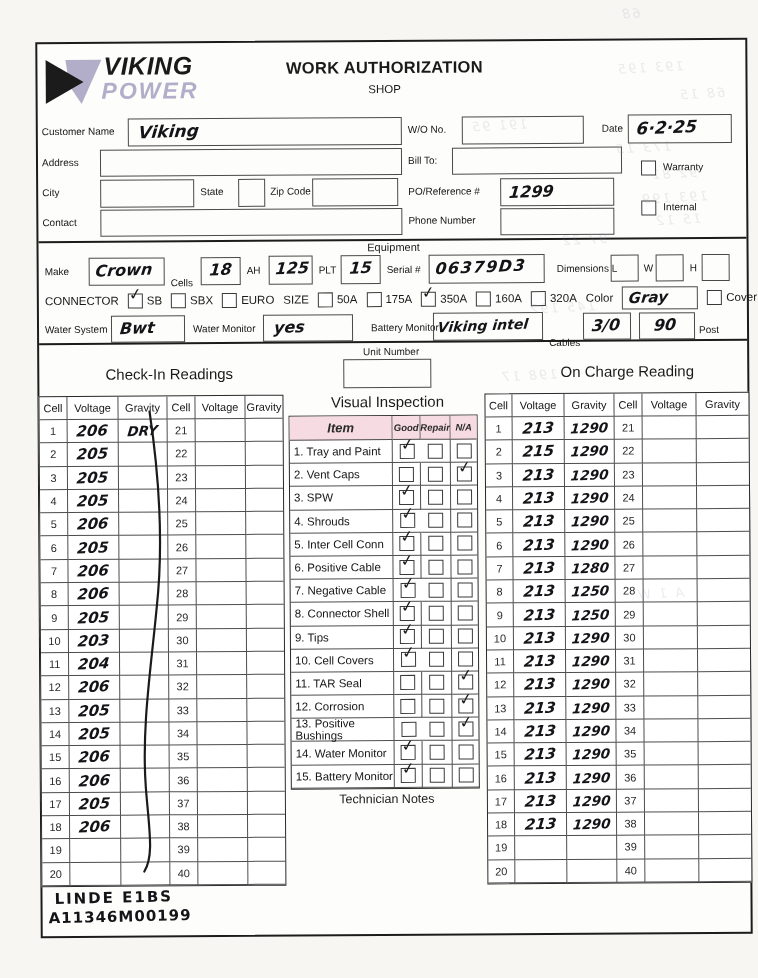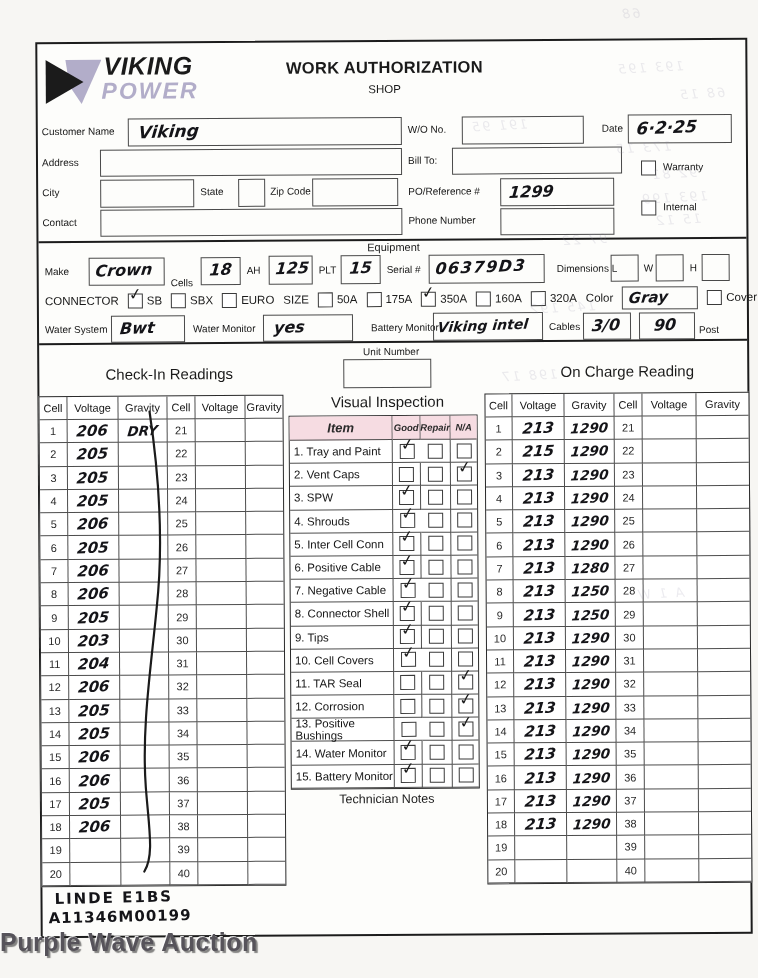--- a/index.html
+++ b/index.html
@@ -163,21 +163,21 @@
       <span class="hw" style="font-size:16px;margin:2px 0 0 8px;">Bwt</span>
     </div>
     <div class="lbl" style="left:154px;top:280px;">Water Monitor</div>
     <div class="box" style="left:224px;top:272px;width:88px;height:25px;">
       <span class="hw" style="font-size:16px;margin:2px 0 0 10px;">yes</span>
     </div>
     <div class="lbl" style="left:332px;top:280px;">Battery Monitor</div>
     <div class="box" style="left:394px;top:271px;width:108px;height:26px;">
       <span class="hw" style="font-size:14px;margin:4px 0 0 4px;">Viking intel</span>
     </div>
-    <div class="lbl" style="left:510px;top:280px;">Cables</div>
+    <div class="lbl" style="left:510px;top:296px;">Cables</div>
     <div class="box" style="left:544px;top:272px;width:46px;height:25px;">
       <span class="hw" style="font-size:16px;margin:2px 0 0 8px;">3/0</span>
     </div>
     <div class="box" style="left:600px;top:272px;width:54px;height:25px;">
       <span class="hw" style="font-size:16px;margin:2px 0 0 14px;">90</span>
     </div>
     <div class="lbl" style="left:660px;top:284px;text-align:right;">Post</div>
 
     <div class="hline" style="top:299px;"></div>
 
@@ -762,14 +762,13 @@
       <span class="artifact" style="left: 650px; top: 166px;">92 81</span>
       <span class="artifact" style="left: 640px; top: 190px;">193 199</span>
       <span class="artifact" style="left: 654px; top: 212px;">15 12</span>
       <span class="artifact" style="left: 560px; top: 232px;">97 22</span>
       <span class="artifact" style="left: 528px; top: 300px;">145 192</span>
       <span class="artifact" style="left: 500px; top: 368px;">198 17</span>
       <span class="artifact" style="left: 620px; top: 6px;">68</span>
       <span class="artifact" style="left: 636px; top: 586px;">A 1 W</span>
     </div>
 
-  <div class="watermark">Purple Wave Auction</div>
 </div>
 
 </body></html>

